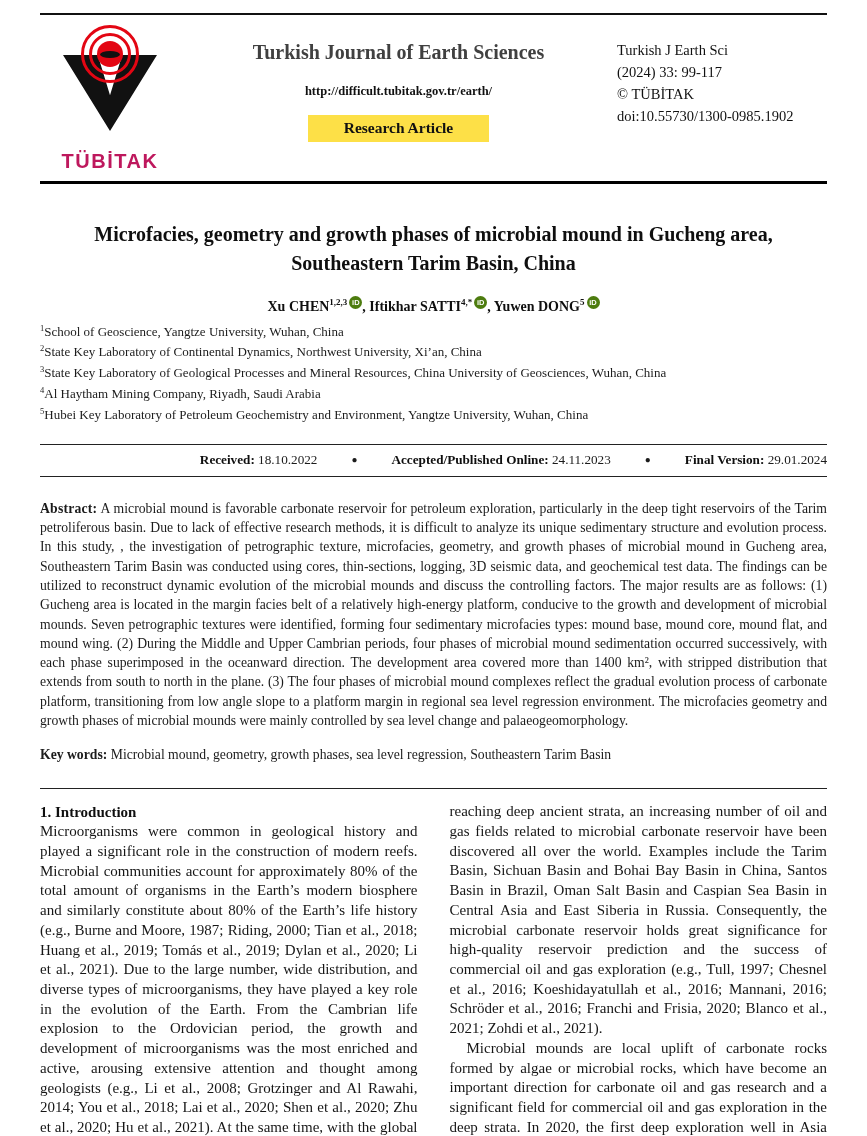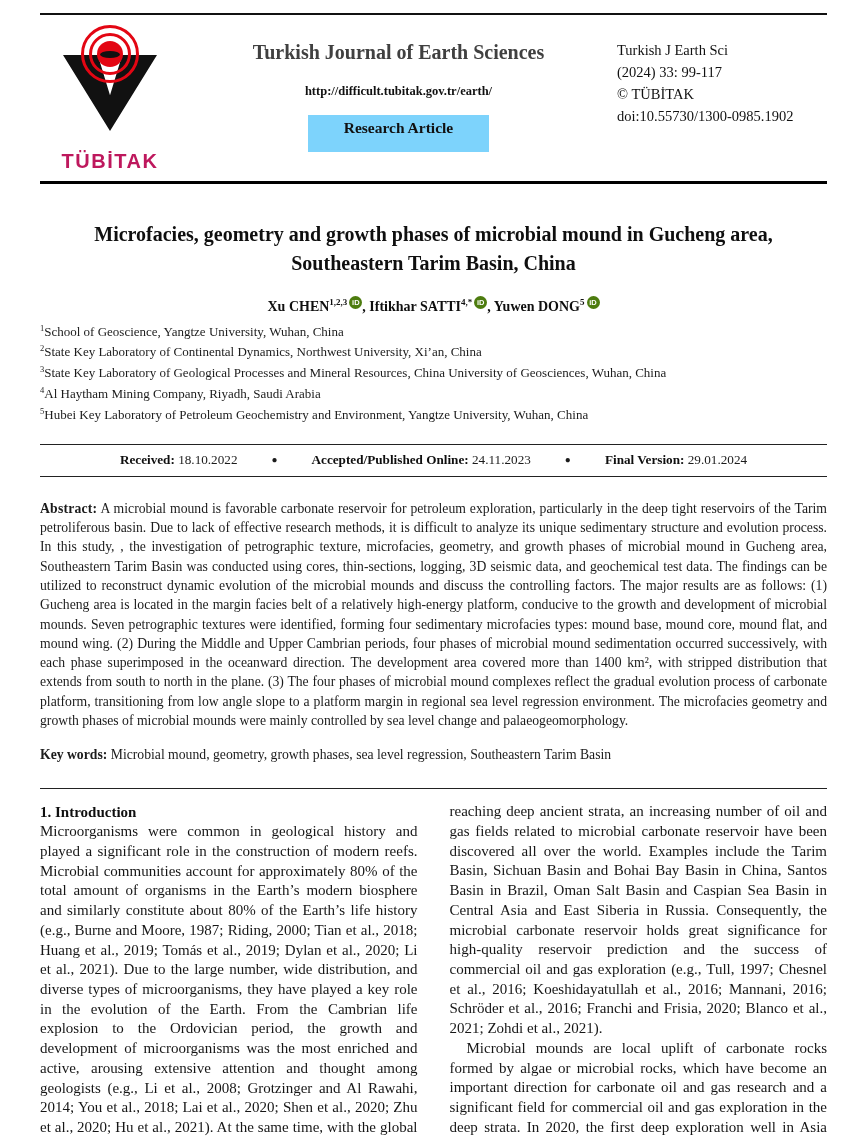--- a/index.html
+++ b/index.html
@@ -19,37 +19,37 @@
   .sun .r2 { position:absolute; inset:8px; border:3px solid #e30613; border-radius:50%; }
   .sun .disc { position:absolute; inset:16px; background:#e30613; border-radius:50%; }
   .sun .disc::before { content:""; position:absolute; left:3px; right:3px; top:10px; height:7px; background:#111; border-radius:50%; }
   .tri { width:94px; height:76px; margin:30px auto 0 auto; background:#111;
          clip-path:polygon(0 0, 37% 0, 50% 53%, 63% 0, 100% 0, 50% 100%); }
   .logo-text { margin-top:19px; font-family:"Liberation Sans", sans-serif; font-weight:bold; font-size:20px; letter-spacing:1.5px; color:#be185d; }
 
   .head-center { flex:1; text-align:center; padding-top:16px; }
   .journal-title { font-size:20px; font-weight:bold; color:#404040; }
   .journal-url { margin-top:20px; font-size:12.5px; font-weight:bold; color:#111; }
-  .article-type { display:inline-block; margin-top:16px; background:#7dd3fc; padding:4px 36px 15px 36px; font-size:15.5px; font-weight:bold; color:#111; }
+  .article-type { display:inline-block; margin-top:16px; background:#fde047; padding:4px 36px 5px 36px; font-size:15.5px; font-weight:bold; color:#111; }
 
   .head-right { width:210px; padding-top:14px; font-size:14.5px; line-height:22px; color:#111; }
 
   
   .title { margin:36px auto 0 auto; width:742px; text-align:center; font-size:20px; line-height:29px; font-weight:bold; color:#0f0f0f; }
   .authors { margin-top:18px; text-align:center; font-size:14px; font-weight:bold; color:#0f0f0f; }
   .authors sup { font-size:9px; }
   .orcid { display:inline-block; width:13px; height:13px; border-radius:50%; background:#4d7c0f; color:#fff;
            font-family:"Liberation Sans", sans-serif; font-size:7.5px; font-weight:bold; line-height:13px;
            text-align:center; vertical-align:super; margin-left:2px; }
   .auth-sep { font-weight:bold; }
   .affils { margin-top:5px; font-size:13px; line-height:17.5px; color:#1b1b1b; }
   .affils sup { font-size:8.5px; }
 
   
-  .dates-strip { margin-top:20px; border-top:1px solid #222; border-bottom:1px solid #222; padding:7px 0 8px 0; text-align:center; font-size:13.2px; color:#1b1b1b; }
+  .dates-strip { margin-top:20px; border-top:1px solid #222; border-bottom:1px solid #222; padding:7px 0 8px 0; text-align:right; font-size:13.2px; color:#1b1b1b; }
   .dates-strip b { color:#0f0f0f; }
   .bullet { display:inline-block; margin:0 34px; font-size:10px; vertical-align:1px; }
 
   
   .abstract { margin-top:22px; font-size:13.7px; line-height:19.3px; text-align:justify; color:#1b1b1b; }
   .abstract .lbl { letter-spacing:0.2px; }
   .keywords { margin-top:17px; font-size:13.7px; color:#1b1b1b; }
   .kw-rule { margin-top:25px; }
 
   

